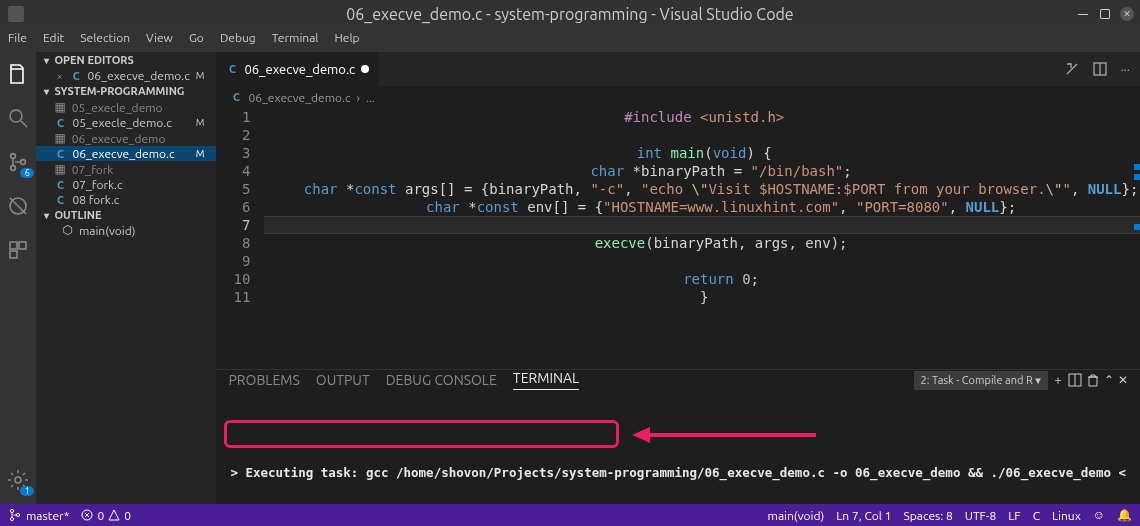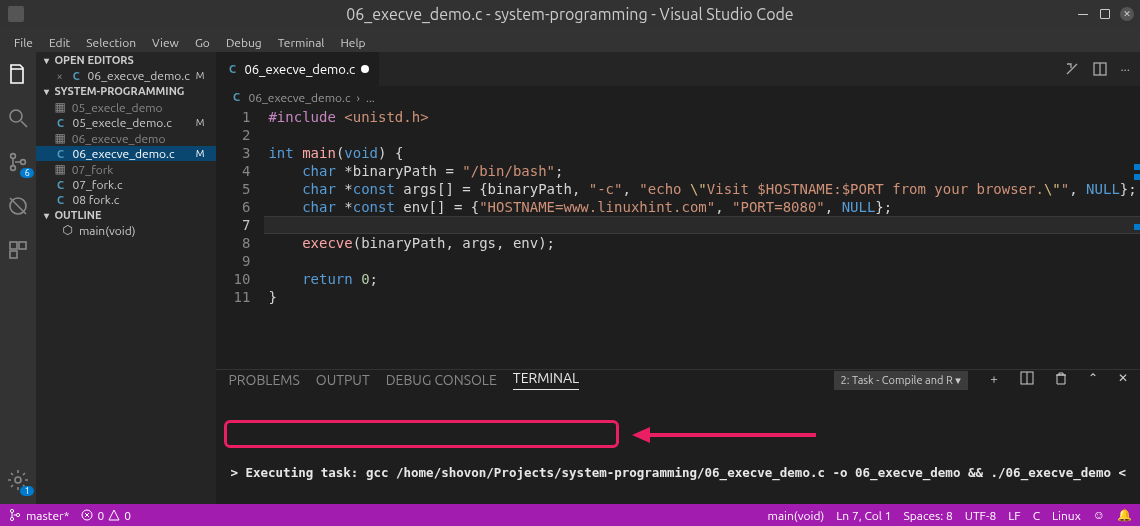--- a/index.html
+++ b/index.html
@@ -9,21 +9,21 @@
 .titlebar { height: 28px; background: #323233; display: flex; align-items: center; justify-content: center; position: relative; color: #ccc; font-size: 16px; }
 .titlebar .app-icon { position: absolute; left: 8px; width: 16px; height: 16px; background: #555; border-radius: 2px; }
 .titlebar .win-controls { position: absolute; right: 6px; display: flex; gap: 8px; align-items: center; }
 .win-btn { width: 14px; height: 14px; border-radius: 50%; display: flex; align-items: center; justify-content: center; font-size: 10px; color: #ccc; cursor: pointer; }
 .win-min::before { content: ""; display: block; width: 10px; height: 1px; background: #ccc; }
 .win-max::before { content: ""; display: block; width: 8px; height: 8px; border: 1px solid #ccc; border-radius: 1px; }
 .win-close { background: #555; }
 .win-close::before { content: "✕"; font-size: 9px; }
 
 
-.menubar { height: 24px; background: #333333; display: flex; align-items: flex-end; padding: 0 6px; gap: 0; font-size: 12px; color: #ccc; }
+.menubar { height: 24px; background: #333333; display: flex; align-items: flex-start; padding: 0 0; gap: 0; font-size: 12px; color: #ccc; }
 .menubar .menu-item { padding: 3px 8px; cursor: pointer; }
 
 
 .main { display: flex; height: calc(100% - 28px - 24px - 22px); }
 
 
 .activitybar { width: 48px; background: #333333; display: flex; flex-direction: column; align-items: center; padding-top: 8px; gap: 16px; position: relative; }
 .activity-icon { width: 28px; height: 28px; color: #888; display: flex; align-items: center; justify-content: center; cursor: pointer; position: relative;}
 .activity-icon.active { color: #fff; }
 .activity-icon.active::before { content: ""; position: absolute; left: -10px; top: -2px; bottom: -2px; width: 2px; background: #fff; }
@@ -50,54 +50,54 @@
 .tab { display: flex; align-items: center; gap: 6px; padding: 0 10px; background: #1e1e1e; border-right: 1px solid #252526; font-size: 13px; color: #fff; cursor: pointer; }
 .tab .dirty-dot { width: 8px; height: 8px; border-radius: 50%; background: #fff; }
 .tab-actions { margin-left: auto; display: flex; align-items: center; gap: 12px; padding: 0 10px; color: #aaa; }
 .tab-actions span { cursor: pointer; }
 .breadcrumb { height: 22px; display: flex; align-items: center; padding: 0 14px; font-size: 12px; color: #999; gap: 6px; }
 .code { flex: 1; display: flex; font-family: "DejaVu Sans Mono", Consolas, monospace; font-size: 14px; line-height: 18px; position: relative; }
 .gutter { width: 48px; text-align: right; color: #858585; padding-right: 14px; user-select: none; }
 .gutter .ln { height: 18px; }
 .gutter .ln.cur { color: #c6c6c6; }
 .lines { flex: 1; white-space: pre; color: #d4d4d4; }
-.lines .row { height: 18px; padding-left: 4px; }
+.lines .row { height: 18px; padding-left: 4px; text-align: center; }
 .lines .cur { background: #2a2a2a; }
 .lines .wrap-cur { border-top: 1px solid #3a3a3a; border-bottom: 1px solid #3a3a3a; }
 
 .kw { color: #569cd6; }
 .pre { color: #c586c0; }
 .str { color: #ce9178; }
 .num { color: #b5cea8; }
-.fn { color: #fca5a5; }
-.macro { color: #569cd6; }
+.fn { color: #86efac; }
+.macro { color: #569cd6; font-weight: bold; }
 .esc { color: #d7ba7d; }
 .op { color: #d4d4d4; }
 .ang { color: #ce9178; }
 
 
 .ruler { position: absolute; right: 0; top: 56px; bottom: 0; width: 6px; }
 .ruler .mark { position: absolute; right: 0; width: 6px; height: 6px; background: #007acc; }
 
 
 .panel { height: 135px; background: #1e1e1e; border-top: 1px solid #333; display: flex; flex-direction: column; font-size: 12px; }
 .panel-tabs { display: flex; align-items: center; height: 30px; padding: 0 12px; gap: 16px; color: #888; }
 .panel-tabs .pt { cursor: pointer; font-size: 14px; }
 .panel-tabs .pt.active { color: #e7e7e7; border-bottom: 1px solid #e7e7e7; padding-bottom: 3px; }
-.panel-tabs .right { margin-left: auto; display: flex; align-items: flex-start; gap: 20px; color: #ccc; }
+.panel-tabs .right { margin-left: auto; display: flex; align-items: center; gap: 4px; color: #ccc; }
 .panel-tabs .dd { background: #3c3c3c; border: 1px solid #3c3c3c; color: #ccc; font-size: 11px; padding: 2px 6px; }
 .term { flex: 1; padding: 2px 14px 6px 14px; font-family: "DejaVu Sans Mono", Consolas, monospace; font-size: 12.5px; color: #e7e7e7; line-height: 18px; white-space: pre; position: relative; }
 .term .bold { font-weight: bold; }
 .highlight-box { position: absolute; border: 3px solid #e91e63; border-radius: 6px; pointer-events: none; }
 .arrow { position: absolute; pointer-events: none; }
 .arrow-line { stroke: #e91e63; stroke-width: 4; fill: none; }
 .arrow-head { fill: #e91e63; }
 
 
-.statusbar { height: 22px; background: #a21caf; color: #fff; display: flex; align-items: center; font-size: 12px; padding: 0 8px; gap: 12px; }
+.statusbar { height: 22px; background: #4c1d95; color: #fff; display: flex; align-items: center; font-size: 12px; padding: 0 8px; gap: 12px; }
 .statusbar .sb-item { display: flex; align-items: center; gap: 4px; cursor: pointer; }
 .statusbar .spacer { flex: 1; }
 
 svg { display: block; }
 </style>
 </head>
 <body>
 
 <div class="titlebar">
   <div class="app-icon"></div>

